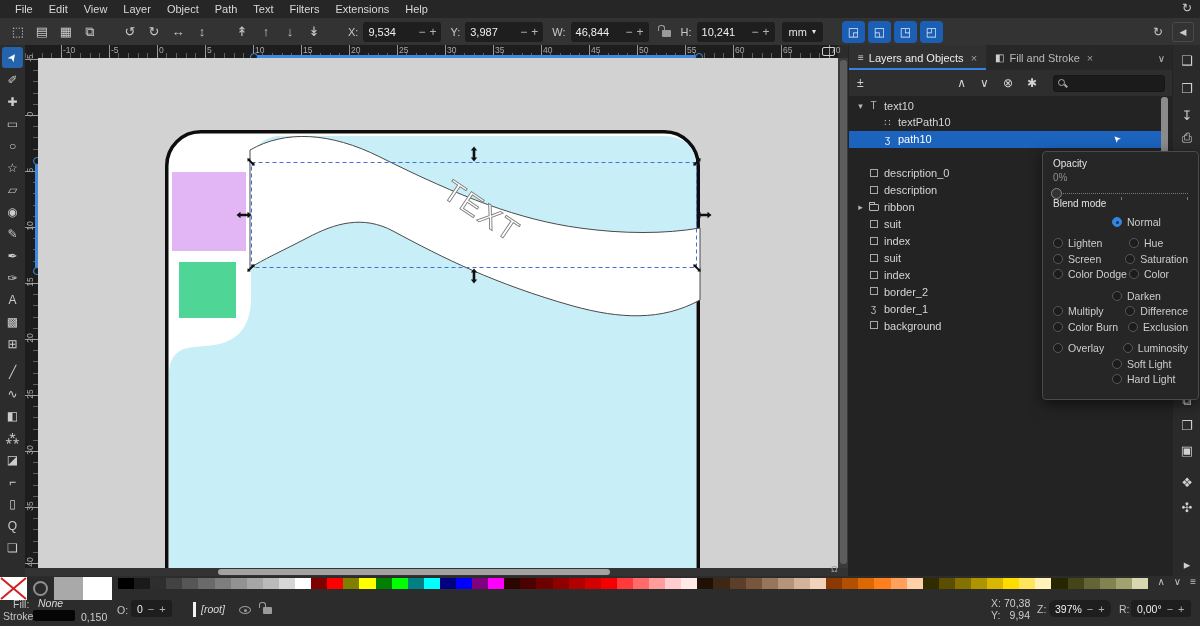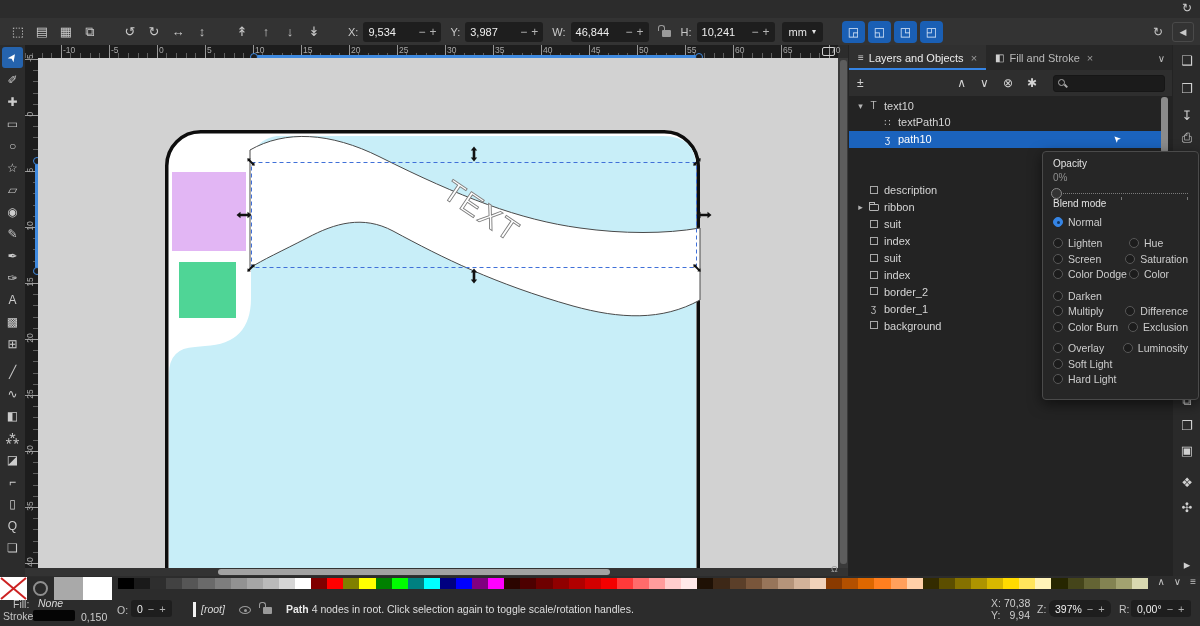--- a/index.html
+++ b/index.html
@@ -88,21 +88,21 @@
   
   #popup { position:absolute; left:1042px; top:151px; width:157px; height:249px; background:#262626; border:1px solid #4a4a4a; border-radius:4px; box-shadow:0 4px 14px rgba(0,0,0,.55); padding:6px 10px; z-index:30; }
   #popup .h { color:#e2e2e2; font-size:10px; }
   #op-val { color:#8f8f8f; font-size:10px; margin-top:3px; }
   #op-track { position:relative; height:1px; border-top:1px dotted #7a7a7a; margin-top:10px; margin-bottom:4px; }
   #op-thumb { position:absolute; left:-2px; top:-6px; width:11px; height:11px; border-radius:50%; background:#333; border:1px solid #888; }
   .op-tick { position:absolute; top:3px; width:1px; height:3px; background:#777; }
   #blend-label { margin-top:0; }
   #blend-rows { margin-top:5px; }
   .blend-group { margin-bottom:6px; }
-  .blend-row { display:flex; align-items:center; height:15.5px; }
+  .blend-row { display:flex; align-items:center; height:15.5px;justify-content:flex-end; }
   .blend-cell { display:flex; align-items:center; gap:5px; width:76px; }
   .blend-cell.r { flex:1; }
   .radio { width:10px; height:10px; border-radius:50%; background:#1c1c1c; border:1px solid #585858; flex:none; position:relative; }
   .radio.sel { background:#3584e4; border-color:#3584e4; }
   .radio.sel::after { content:""; position:absolute; left:3px; top:3px; width:3px; height:3px; border-radius:50%; background:#10335e; }
   .blend-txt { color:#cdcdcd; font-size:10.5px; white-space:nowrap; }
   
   #cmdbar { position:absolute; left:1172px; top:45px; width:28px; height:531px; background:#2a2a2a; border-left:1px solid #232323; }
   .cmd-ic { position:absolute; left:0; width:28px; text-align:center; color:#d0d0d0; font-size:13px; }
   
@@ -127,20 +127,32 @@
   .ic-eye { position:absolute; width:12px; height:8px; border:1px solid #9a9a9a; border-radius:50%; }
   .ic-eye::after { content:""; position:absolute; left:3.5px; top:2px; width:3px; height:3px; border-radius:50%; background:#9a9a9a; }
   .ic-lock { position:relative; display:inline-block; width:9px; height:7px; background:#9a9a9a; border-radius:1px; }
   .ic-lock::before { content:""; position:absolute; left:-4px; top:-5px; width:5px; height:5px; border:1.5px solid #9a9a9a; border-bottom:none; border-radius:3px 3px 0 0; }
 </style>
 </head>
 <body>
 
 <div id="app">
 
+  <div id="menubar">
+      <span class="menu-item">File</span>
+      <span class="menu-item">Edit</span>
+      <span class="menu-item">View</span>
+      <span class="menu-item">Layer</span>
+      <span class="menu-item">Object</span>
+      <span class="menu-item">Path</span>
+      <span class="menu-item">Text</span>
+      <span class="menu-item">Filters</span>
+      <span class="menu-item">Extensions</span>
+      <span class="menu-item">Help</span>
+    </div>
   <span id="sync-ic">↻</span>
 
   <div id="toolbar">
     <span class="tb-group" id="tb-select" style="display:flex">
         <span class="tb-ic">⬚</span>
         <span class="tb-ic">▤</span>
         <span class="tb-ic">▦</span>
         <span class="tb-ic">⧉</span>
       </span>
     <span class="tb-sep"></span>
@@ -378,20 +390,25 @@
         <div class="lyr-row" style="top: 17.95px;">
           <span class="lyr-exp" style="margin-left: 20px;"></span>
           <span class="lyr-ic">∷</span>
           <span class="lyr-label">textPath10</span>
         </div>
         <div class="lyr-row sel" style="top: 34.9px;">
           <span class="lyr-exp" style="margin-left: 20px;"></span>
           <span class="lyr-ic">ʒ</span>
           <span class="lyr-label">path10</span>
           <span class="lyr-badge">➤</span>
+        </div>
+        <div class="lyr-row" style="top: 68.8px;">
+          <span class="lyr-exp" style="margin-left: 6px;"></span>
+          <span class="lyr-ic"><span class="ic-rect"></span></span>
+          <span class="lyr-label">description_0</span>
         </div>
         <div class="lyr-row" style="top: 85.75px;">
           <span class="lyr-exp" style="margin-left: 6px;"></span>
           <span class="lyr-ic"><span class="ic-rect"></span></span>
           <span class="lyr-label">description</span>
         </div>
         <div class="lyr-row" style="top: 102.7px;">
           <span class="lyr-exp" style="margin-left: 6px;">▸</span>
           <span class="lyr-ic"><span class="ic-folder"></span></span>
           <span class="lyr-label">ribbon</span>
@@ -645,23 +662,20 @@
       <span class="st" style="left:116px; top:8px; color:#c3c3c3">O:</span>
       <span class="mini-field" style="left:130px; top:4px;">
         <span>0</span>
           <span class="pm">−</span>
           <span class="pm">+</span>
       </span>
       <span id="layer-colorbar" style="left:192px;"></span>
       <span class="st" style="left:200px; top:7px; font-style:italic; color:#d8d8d8">[root]</span>
       <span class="ic-eye" style="left:238px; top:10px;"></span>
       <span class="ic-lock" style="position:absolute; left:262px; top:11px;"></span>
-      <span class="st" style="left:285px; top:7px; color:#dedede">
-        <b>Path</b><span> 4 nodes in root. Click selection again to toggle scale/rotation handles.</span>
-      </span>
 
       <span class="st" style="left:990px; top:1px; color:#c3c3c3">X:</span>
       <span class="st" style="left:1003px; top:1px; width:26px; text-align:right">70,38</span>
       <span class="st" style="left:990px; top:13px; color:#c3c3c3">Y:</span>
       <span class="st" style="left:1003px; top:13px; width:26px; text-align:right">9,94</span>
       <span class="st" style="left:1036px; top:7px; color:#c3c3c3">Z:</span>
       <span class="mini-field" style="left:1048px; top:4px;border-radius:6px;">
         <span>397%</span>
           <span class="pm">−</span>
           <span class="pm">+</span>

